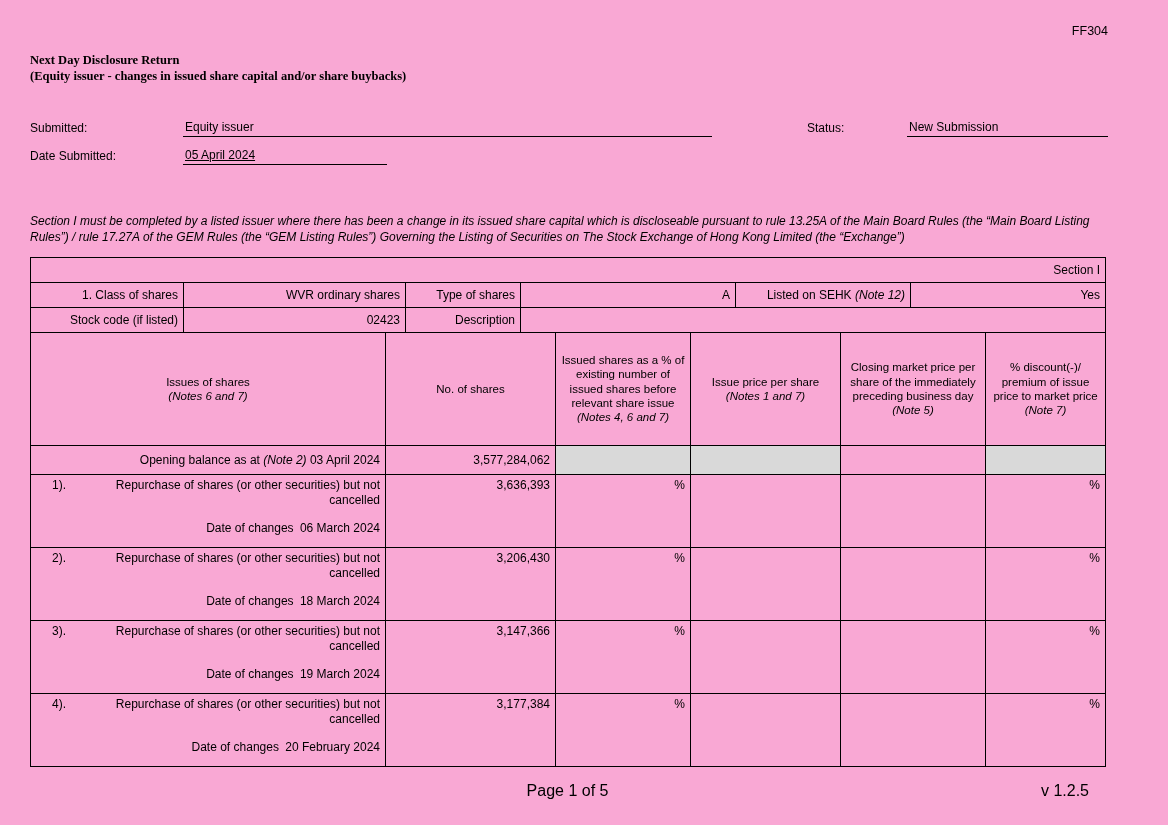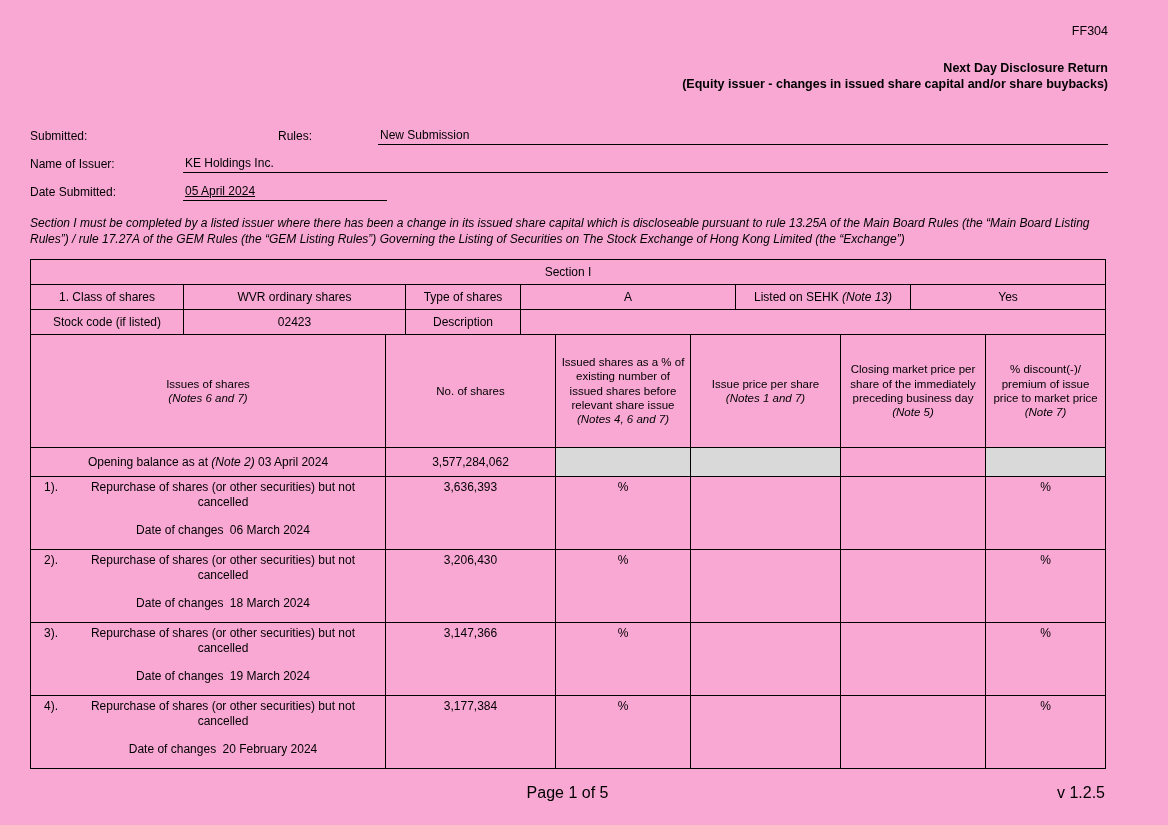--- a/index.html
+++ b/index.html
@@ -1,73 +1,70 @@
 <!DOCTYPE html>
 <html style="--shaded-cell: #d9d9d9; --border: #000000;"><head>
 <meta charset="utf-8">
 <style>
   html,body{margin:0;padding:0;background:#ffffff;}
   body{font-family:"Liberation Sans",sans-serif;color:#000;}
   .page{width:1168px;height:825px;padding:24px 60px 0 30px;box-sizing:border-box;background:#f9a8d4;overflow:hidden;position:relative;}
   .form-code{text-align:right;font-size:12.5px;}
-  .title-block{margin-top:22px;text-align:right;font-weight:bold;font-size:12.5px;line-height:1.3;}
+  .title-block{margin-top:14px;text-align:left;font-weight:bold;font-size:12.5px;line-height:1.3;font-family:Liberation Serif, serif;}
   .hdr-fields{margin-top:24px;font-size:12px;}
   .hdr-row{display:flex;align-items:flex-end;height:28px;}
   .hdr-label{flex:0 0 auto;padding-bottom:2px;}
   .w-label{width:153px;}
   .hdr-value{border-bottom:1px solid #000;padding:0 0 2px 2px;}
   .w-instr{width:527px;}
   .hdr-gap{width:95px;}
   .w-status-label{width:100px;}
   .flex1{flex:1;}
   .w-date{width:202px;text-decoration:underline;}
-  .intro{margin:14px 0 0 0;font-style:italic;font-size:12px;line-height:1.35;}
+  .intro{margin:48px 0 0 0;font-style:italic;font-size:12px;line-height:1.35;}
   .tbl{border-collapse:collapse;width:1075px;table-layout:fixed;font-size:12px;}
   .tbl-top{margin-top:12px;}
   .tbl-main{margin-top:-1px;}
-  .tbl td,.tbl th{border:1px solid #000;padding:3px 5px;vertical-align:middle;font-weight:normal;text-align:center;word-wrap:break-word;}
+  .tbl td,.tbl th{border:1px solid #000;padding:3px 5px;vertical-align:middle;font-weight:normal;text-align:right;word-wrap:break-word;}
   .section-title{font-weight:bold;height:18px;}
   .info-row td{height:18px;}
   .col-hdr th{text-align:center;height:104px;padding:4px 4px;font-size:11.5px;line-height:1.25;}
   .note-line{display:block;font-style:italic;}
   .opening-row td{height:22px;}
   .num-cell{text-align:right;padding-right:6px;}
   .shaded{background:var(--shaded-cell,#d9d9d9);}
   .entry-row td{height:66px;vertical-align:top;}
   .entry-head{display:flex;line-height:1.25;}
   .entry-num{width:30px;flex:0 0 30px;}
   .entry-desc{flex:1;}
   .entry-date{margin-left:30px;margin-top:13px;}
   .date-val{margin-left:3px;}
   .footer{position:relative;margin-top:15px;font-size:16px;text-align:center;width:1075px;}
-  .footer-version{position:absolute;right:0;top:0;}
+  .footer-version{position:absolute;right:16px;top:0;}
   i{font-style:italic;}
 </style>
 </head>
 <body>
 
 <div class="page">
 
   <div class="form-code">FF304</div>
 
   <div class="title-block">
     <div>Next Day Disclosure Return</div>
     <div>(Equity issuer - changes in issued share capital and/or share buybacks)</div>
   </div>
 
   <div class="hdr-fields">
     <div class="hdr-row">
       <span class="hdr-label w-label">Submitted:</span>
+      <span class="hdr-value w-instr">Equity issuer</span>
       <span class="hdr-gap"></span>
-      <span class="hdr-label w-status-label">Rules:</span>
+      <span class="hdr-label w-status-label">Status:</span>
       <span class="hdr-value flex1">New Submission</span>
-    </div>
-    <div class="hdr-row">
-      <span class="hdr-label w-label">Name of Issuer:</span>
-      <span class="hdr-value flex1">KE Holdings Inc.</span>
     </div>
     <div class="hdr-row">
       <span class="hdr-label w-label">Date Submitted:</span>
       <span class="hdr-value w-date">05 April 2024</span>
     </div>
   </div>
 
   <p class="intro">Section I must be completed by a listed issuer where there has been a change in its issued share capital which is discloseable pursuant to rule 13.25A of the Main Board Rules (the “Main Board Listing Rules”) / rule 17.27A of the GEM Rules (the “GEM Listing Rules”) Governing the Listing of Securities on The Stock Exchange of Hong Kong Limited (the “Exchange”)</p>
 
   <table class="tbl tbl-top">
@@ -81,21 +78,21 @@
     </colgroup>
     <tbody>
       <tr>
         <td colspan="6" class="section-title">Section I</td>
       </tr>
       <tr class="info-row">
         <td>1. Class of shares</td>
         <td>WVR ordinary shares</td>
         <td>Type of shares</td>
         <td>A</td>
-        <td><span>Listed on SEHK </span><i>(Note 13)</i></td>
+        <td><span>Listed on SEHK </span><i>(Note 12)</i></td>
         <td>Yes</td>
       </tr>
       <tr class="info-row">
         <td>Stock code (if listed)</td>
         <td>02423</td>
         <td>Description</td>
         <td colspan="3"></td>
       </tr>
     </tbody>
   </table>

